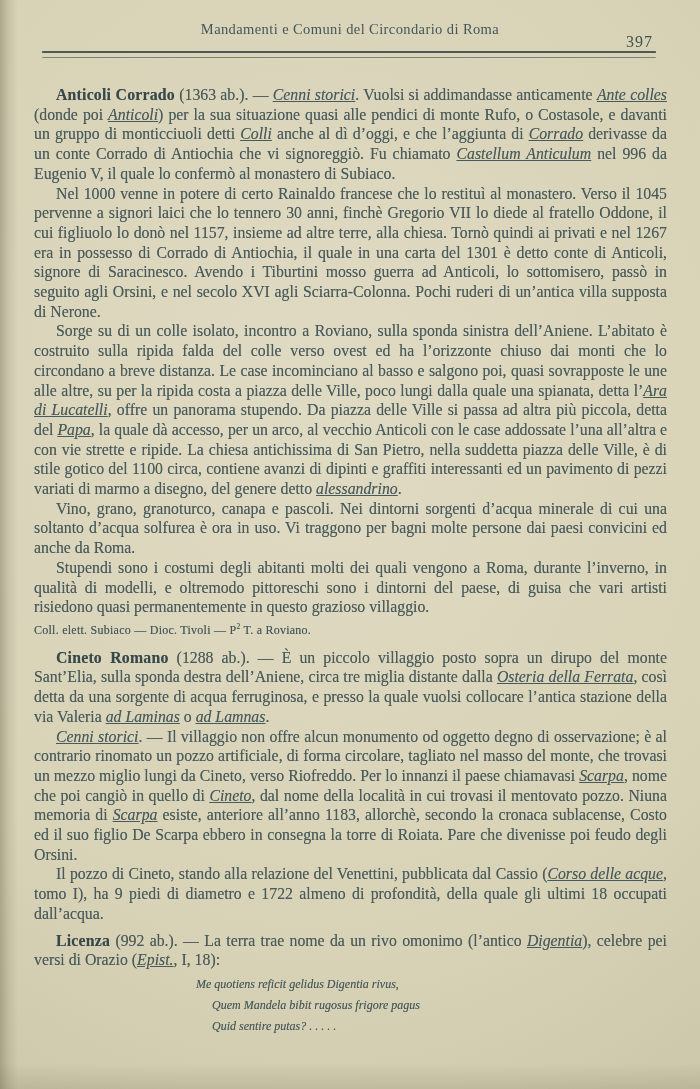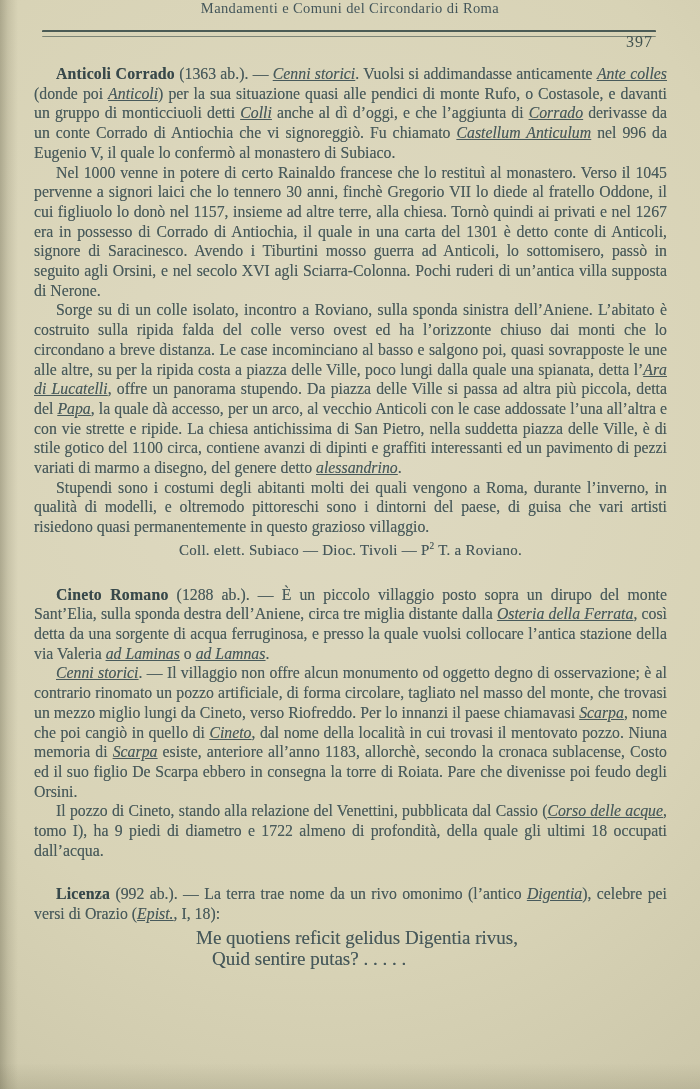--- a/index.html
+++ b/index.html
@@ -39,20 +39,21 @@
     left: 0; right: 0; bottom: 0;
     height: 26px;
     background: linear-gradient(0deg,
       rgba(95,92,66,0.16) 0%,
       rgba(95,92,66,0.0) 100%);
     pointer-events: none;
   }
 
   header.running-head {
     position: relative;
+    padding-top: 21px;
     height: 20px;
   }
   .running-title {
     display: block;
     text-align: center;
     font-size: 14.5px;
     letter-spacing: 0.4px;
     color: #44565a;
   }
   .page-number {
@@ -75,35 +76,35 @@
     margin: 27px 33px 0 34px;
     font-size: 15.8px;
     line-height: 19.7px;
     text-shadow: 0 0 0.6px rgba(62,80,82,0.5);
   }
   p.body {
     margin: 0;
     text-align: justify;
     text-indent: 22px;
   }
-  p.entry { margin-top: 24px; }
+  p.entry { margin-top: 7px; }
   p.footer {
     margin: 4px 0 4px;
-    text-align: center;
     text-indent: 0;
-    font-size: 15px;
+    font-size: 12px;
     letter-spacing: 0.25px;
     color: #44565a;
   }
   .run-bold   { font-weight: bold; color: #37484a; letter-spacing: 0.2px; }
   .run-italic { font-style: italic; text-decoration: underline; }
   .run-sup    { vertical-align: super; font-size: 62%; line-height: 0; }
   .verse {
     margin: 4px 0 12px 162px;
-    font-size: 19px;
+    font-style: italic;
+    font-size: 12px;
     line-height: 20.8px;
     color: #46585a;
     white-space: nowrap;
   }
   .verse-line.ind1 { margin-left: 16px; }
 </style>
 </head>
 <body>
 
 <div class="page">
@@ -114,24 +115,26 @@
     <span class="running-title">Mandamenti e Comuni del Circondario di Roma</span>
     <span class="page-number">397</span>
   </header>
 
   <div class="rule"></div>
 
   <main class="text-block" id="content">
       <p class="body"><span class="run-bold">Anticoli Corrado</span><span class="run-normal"> (1363 ab.). — </span><span class="run-italic">Cenni storici</span><span class="run-normal">. Vuolsi si addimandasse anticamente </span><span class="run-italic">Ante colles</span><span class="run-normal"> (donde poi </span><span class="run-italic">Anticoli</span><span class="run-normal">) per la sua situazione quasi alle pendici di monte Rufo, o Costasole, e davanti un gruppo di monticciuoli detti </span><span class="run-italic">Colli</span><span class="run-normal"> anche al dì d’oggi, e che l’aggiunta di </span><span class="run-italic">Corrado</span><span class="run-normal"> derivasse da un conte Corrado di Antiochia che vi signoreggiò. Fu chiamato </span><span class="run-italic">Castellum Anticulum</span><span class="run-normal"> nel 996 da Eugenio V, il quale lo confermò al monastero di Subiaco.</span></p>
       <p class="body"><span class="run-normal">Nel 1000 venne in potere di certo Rainaldo francese che lo restituì al monastero. Verso il 1045 pervenne a signori laici che lo tennero 30 anni, finchè Gregorio VII lo diede al fratello Oddone, il cui figliuolo lo donò nel 1157, insieme ad altre terre, alla chiesa. Tornò quindi ai privati e nel 1267 era in possesso di Corrado di Antiochia, il quale in una carta del 1301 è detto conte di Anticoli, signore di Saracinesco. Avendo i Tiburtini mosso guerra ad Anticoli, lo sottomisero, passò in seguito agli Orsini, e nel secolo XVI agli Sciarra-Colonna. Pochi ruderi di un’antica villa supposta di Nerone.</span></p>
       <p class="body"><span class="run-normal">Sorge su di un colle isolato, incontro a Roviano, sulla sponda sinistra dell’Aniene. L’abitato è costruito sulla ripida falda del colle verso ovest ed ha l’orizzonte chiuso dai monti che lo circondano a breve distanza. Le case incominciano al basso e salgono poi, quasi sovrapposte le une alle altre, su per la ripida costa a piazza delle Ville, poco lungi dalla quale una spianata, detta l’</span><span class="run-italic">Ara di Lucatelli</span><span class="run-normal">, offre un panorama stupendo. Da piazza delle Ville si passa ad altra più piccola, detta del </span><span class="run-italic">Papa</span><span class="run-normal">, la quale dà accesso, per un arco, al vecchio Anticoli con le case addossate l’una all’altra e con vie strette e ripide. La chiesa antichissima di San Pietro, nella suddetta piazza delle Ville, è di stile gotico del 1100 circa, contiene avanzi di dipinti e graffiti interessanti ed un pavimento di pezzi variati di marmo a disegno, del genere detto </span><span class="run-italic">alessandrino</span><span class="run-normal">.</span></p>
+      <p class="body"><span class="run-normal">Vino, grano, granoturco, canapa e pascoli. Nei dintorni sorgenti d’acqua minerale di cui una soltanto d’acqua solfurea è ora in uso. Vi traggono per bagni molte persone dai paesi convicini ed anche da Roma.</span></p>
       <p class="body"><span class="run-normal">Stupendi sono i costumi degli abitanti molti dei quali vengono a Roma, durante l’inverno, in qualità di modelli, e oltremodo pittoreschi sono i dintorni del paese, di guisa che vari artisti risiedono quasi permanentemente in questo grazioso villaggio.</span></p>
       <p class="footer"><span class="run-normal">Coll. elett. Subiaco — Dioc. Tivoli — P</span><span class="run-sup">2</span><span class="run-normal"> T. a Roviano.</span></p>
       <p class="body entry"><span class="run-bold">Cineto Romano</span><span class="run-normal"> (1288 ab.). — È un piccolo villaggio posto sopra un dirupo del monte Sant’Elia, sulla sponda destra dell’Aniene, circa tre miglia distante dalla </span><span class="run-italic">Osteria della Ferrata</span><span class="run-normal">, così detta da una sorgente di acqua ferruginosa, e presso la quale vuolsi collocare l’antica stazione della via Valeria </span><span class="run-italic">ad Laminas</span><span class="run-normal"> o </span><span class="run-italic">ad Lamnas</span><span class="run-normal">.</span></p>
       <p class="body"><span class="run-italic">Cenni storici</span><span class="run-normal">. — Il villaggio non offre alcun monumento od oggetto degno di osservazione; è al contrario rinomato un pozzo artificiale, di forma circolare, tagliato nel masso del monte, che trovasi un mezzo miglio lungi da Cineto, verso Riofreddo. Per lo innanzi il paese chiamavasi </span><span class="run-italic">Scarpa</span><span class="run-normal">, nome che poi cangiò in quello di </span><span class="run-italic">Cineto</span><span class="run-normal">, dal nome della località in cui trovasi il mentovato pozzo. Niuna memoria di </span><span class="run-italic">Scarpa</span><span class="run-normal"> esiste, anteriore all’anno 1183, allorchè, secondo la cronaca sublacense, Costo ed il suo figlio De Scarpa ebbero in consegna la torre di Roiata. Pare che divenisse poi feudo degli Orsini.</span></p>
       <p class="body"><span class="run-normal">Il pozzo di Cineto, stando alla relazione del Venettini, pubblicata dal Cassio (</span><span class="run-italic">Corso delle acque</span><span class="run-normal">, tomo I), ha 9 piedi di diametro e 1722 almeno di profondità, della quale gli ultimi 18 occupati dall’acqua.</span></p>
       <p class="body entry"><span class="run-bold">Licenza</span><span class="run-normal"> (992 ab.). — La terra trae nome da un rivo omonimo (l’antico </span><span class="run-italic">Digentia</span><span class="run-normal">), celebre pei versi di Orazio (</span><span class="run-italic">Epist.</span><span class="run-normal">, I, 18):</span></p>
       <div class="verse">
         <div class="verse-line ind0">Me quotiens reficit gelidus Digentia rivus,</div>
+        <div class="verse-line ind1">Quem Mandela bibit rugosus frigore pagus</div>
         <div class="verse-line ind1">Quid sentire putas? . . . . .</div>
       </div>
     </main>
 </div>
 
 </body></html>

